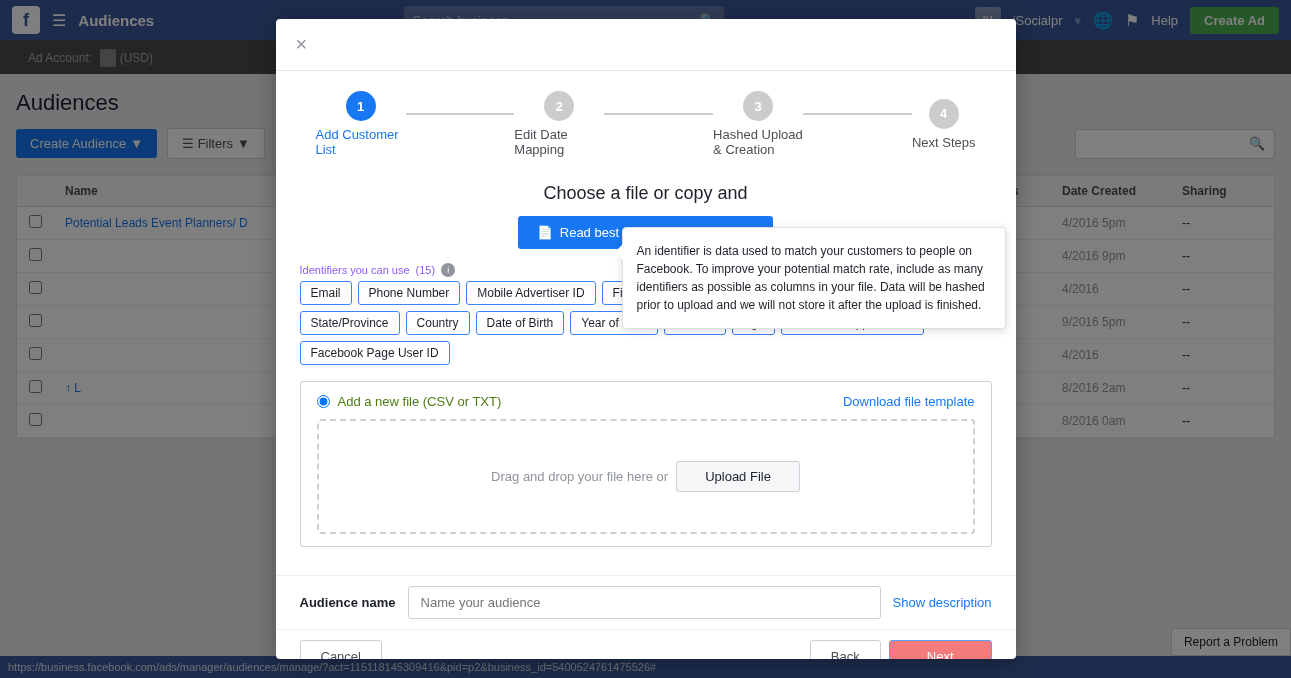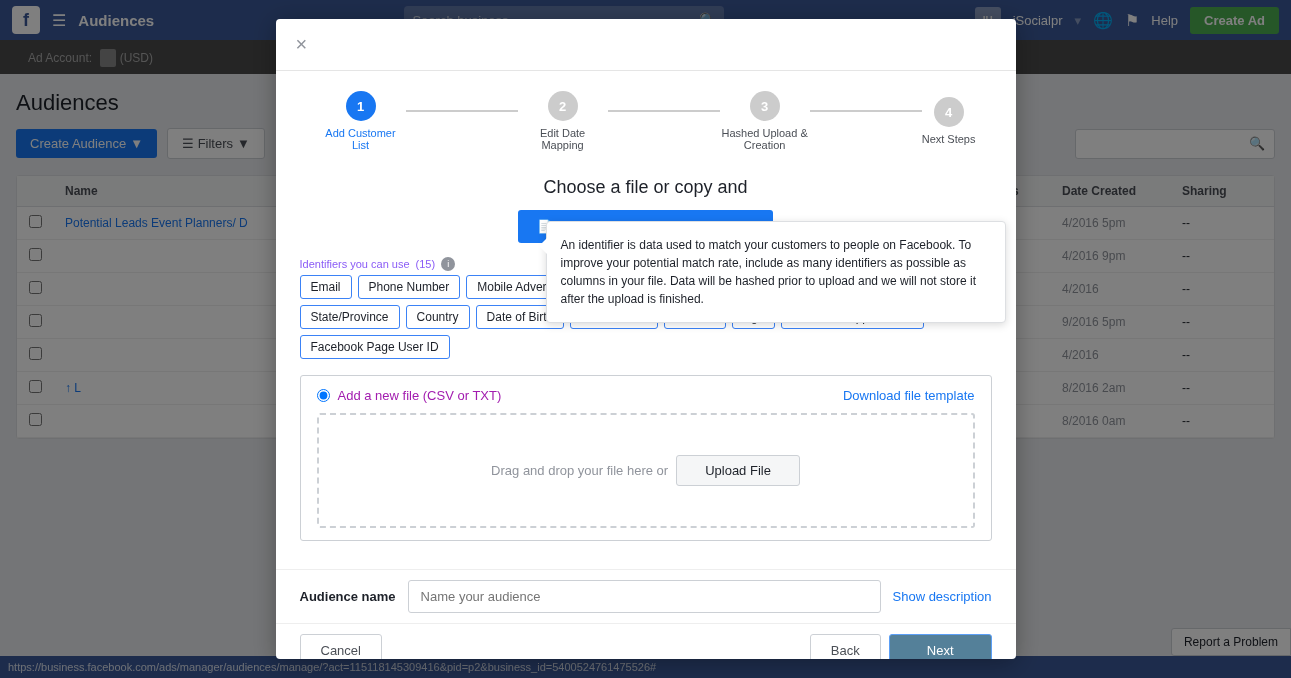--- a/index.html
+++ b/index.html
@@ -130,21 +130,21 @@
       gap: 0;
     }
     .step { display: flex; flex-direction: column; align-items: center; gap: 6px; position: relative; }
     .step-circle {
       width: 30px; height: 30px; border-radius: 50%;
       display: flex; align-items: center; justify-content: center;
       font-size: 13px; font-weight: 600;
       background: #ccc; color: #fff;
     }
     .step-circle.active { background: #1877f2; }
-    .step-label { font-size: 11px; color: #4b4f56; text-align: center; max-width: 90px; }
+    .step-label { font-size: 13px; color: #4b4f56; max-width: 90px; }
     .step-label.active { color: #1877f2; }
     .step-line {
       flex: 1; height: 2px; background: #ccc; margin-bottom: 20px; min-width: 80px;
     }
 
     
     .modal-body { padding: 16px 24px; overflow-y: auto; max-height: 480px; }
 
     .choose-file-title {
       font-size: 18px; color: #1d2129; text-align: center; margin-bottom: 12px;
@@ -170,21 +170,21 @@
     .tags-container { display: flex; flex-wrap: wrap; gap: 6px; margin-bottom: 16px; }
     .tag {
       border: 1px solid #3b82f6; border-radius: 3px;
       padding: 4px 10px; font-size: 12px; color: #1d2129;
       background: #fff;
     }
 
     
     .file-section { border: 1px solid #ccd0d5; border-radius: 3px; padding: 12px 16px; margin-bottom: 12px; }
     .radio-row { display: flex; align-items: center; gap: 8px; margin-bottom: 10px; }
-    .radio-row label { font-size: 13px; color: #a21caf; }
+    .radio-row label { font-size: 13px; color: #4d7c0f; }
     .download-link { color: #1877f2; font-size: 13px; text-decoration: none; margin-left: auto; cursor: pointer; }
 
     .drop-zone {
       border: 2px dashed #ccd0d5; border-radius: 3px;
       padding: 40px 20px;
       text-align: center;
       color: #90949c; font-size: 13px;
       display: flex; align-items: center; justify-content: center; gap: 8px;
     }
     .upload-file-btn {
@@ -216,21 +216,21 @@
       padding: 8px 20px; border-radius: 3px; font-size: 13px;
       cursor: pointer;
     }
     .footer-right { display: flex; gap: 8px; }
     .back-btn {
       background: #fff; color: #4b4f56; border: 1px solid #ccd0d5;
       padding: 8px 20px; border-radius: 3px; font-size: 13px;
       cursor: pointer;
     }
     .next-btn {
-      background: #0c4a6e; color: #fff; border: 1px solid #1877f2;
+      background: #ef4444; color: #fff; border: 1px solid #1877f2;
       padding: 8px 37px; border-radius: 3px; font-size: 13px;
       cursor: pointer; opacity: 0.7;
     }
 
     
     .tooltip-box {
       position: absolute;
       top: 170px; right: -20px;
       width: 380px;
       background: #fff;
@@ -469,21 +469,21 @@
           <input type="radio" checked="" name="file-option" style="">
           <label>Add a new file (CSV or TXT)</label>
           <a class="download-link">Download file template</a>
         </div>
         <div class="drop-zone">
           <span>Drag and drop your file here or</span>
           <button class="upload-file-btn">Upload File</button>
         </div>
       </div>
 
-      <div class="tooltip-box" style="position:absolute; top:60px; right:10px; width:460px;">
+      <div class="tooltip-box" style="position:absolute; top:60px; right:10px; width:384px;">
         <div class="tooltip-arrow"></div>
         <span>An identifier is data used to match your customers to people on Facebook. To improve your potential match rate, include as many identifiers as possible as columns in your file. Data will be hashed prior to upload and we will not store it after the upload is finished.</span>
       </div>
     </div>
 
     <div class="audience-name-section">
       <span class="audience-name-label">Audience name</span>
       <input type="text" class="audience-name-input" placeholder="Name your audience" style="">
       <a class="show-description-link">Show description</a>
     </div>

